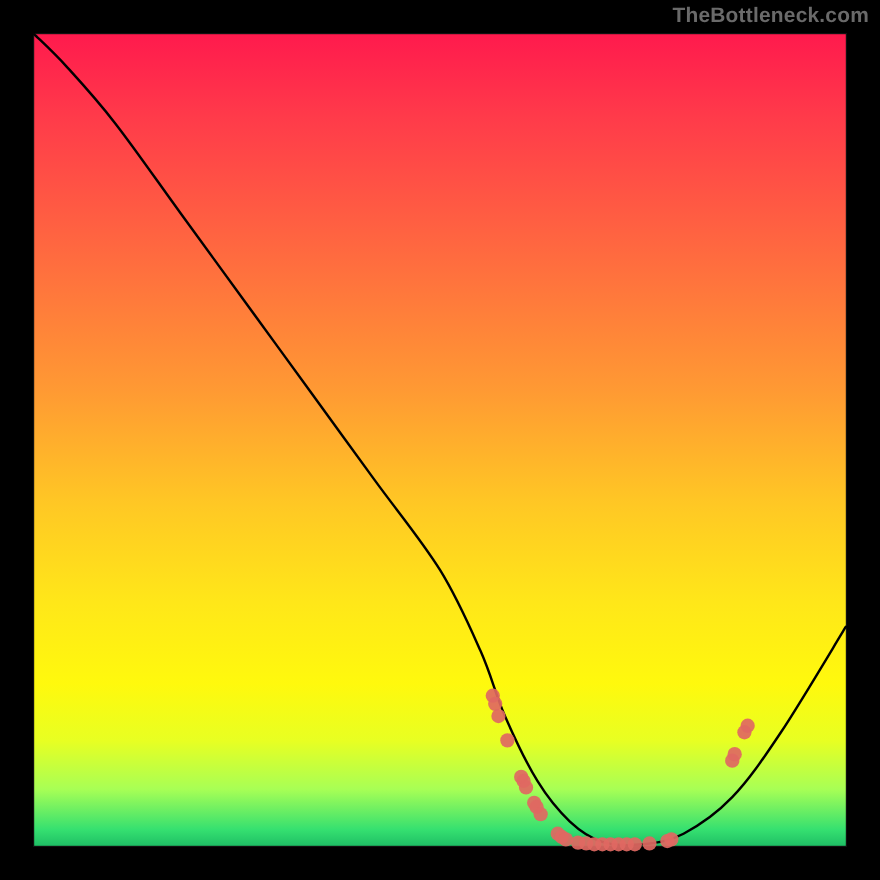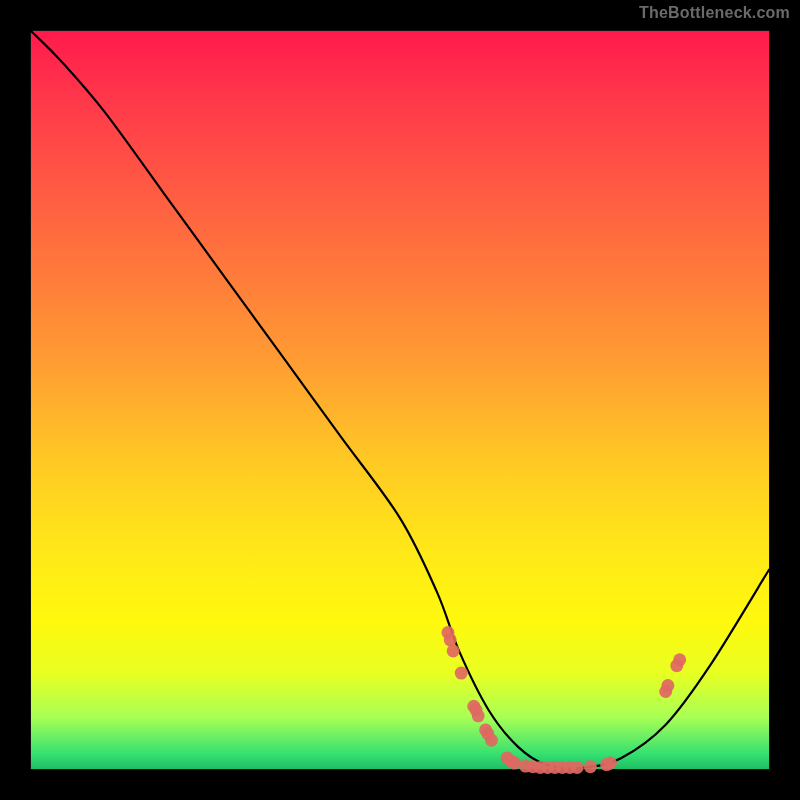--- a/index.html
+++ b/index.html
@@ -15,21 +15,21 @@
     position: relative;
     width: 800px;
     height: 800px;
     background: #000;
   }
   .watermark {
     position: absolute;
     top: 4px;
     right: 10px;
     color: #6a6a6a;
-    font-size: 16px;
+    font-size: 19px;
     font-weight: 600;
     letter-spacing: 0.2px;
     z-index: 10;
   }
   .plot-area {
     position: absolute;
     left: 30px;
     top: 30px;
     width: 740px;
     height: 740px;

